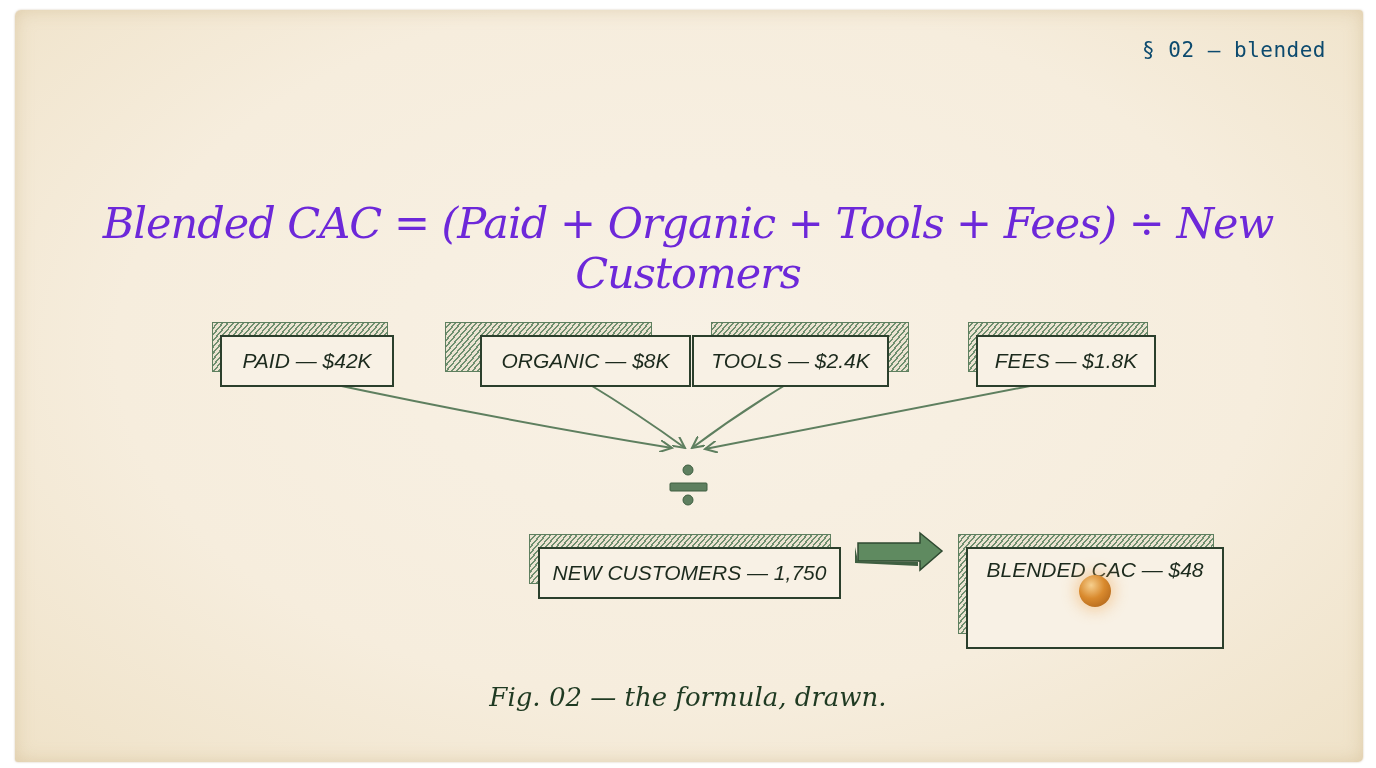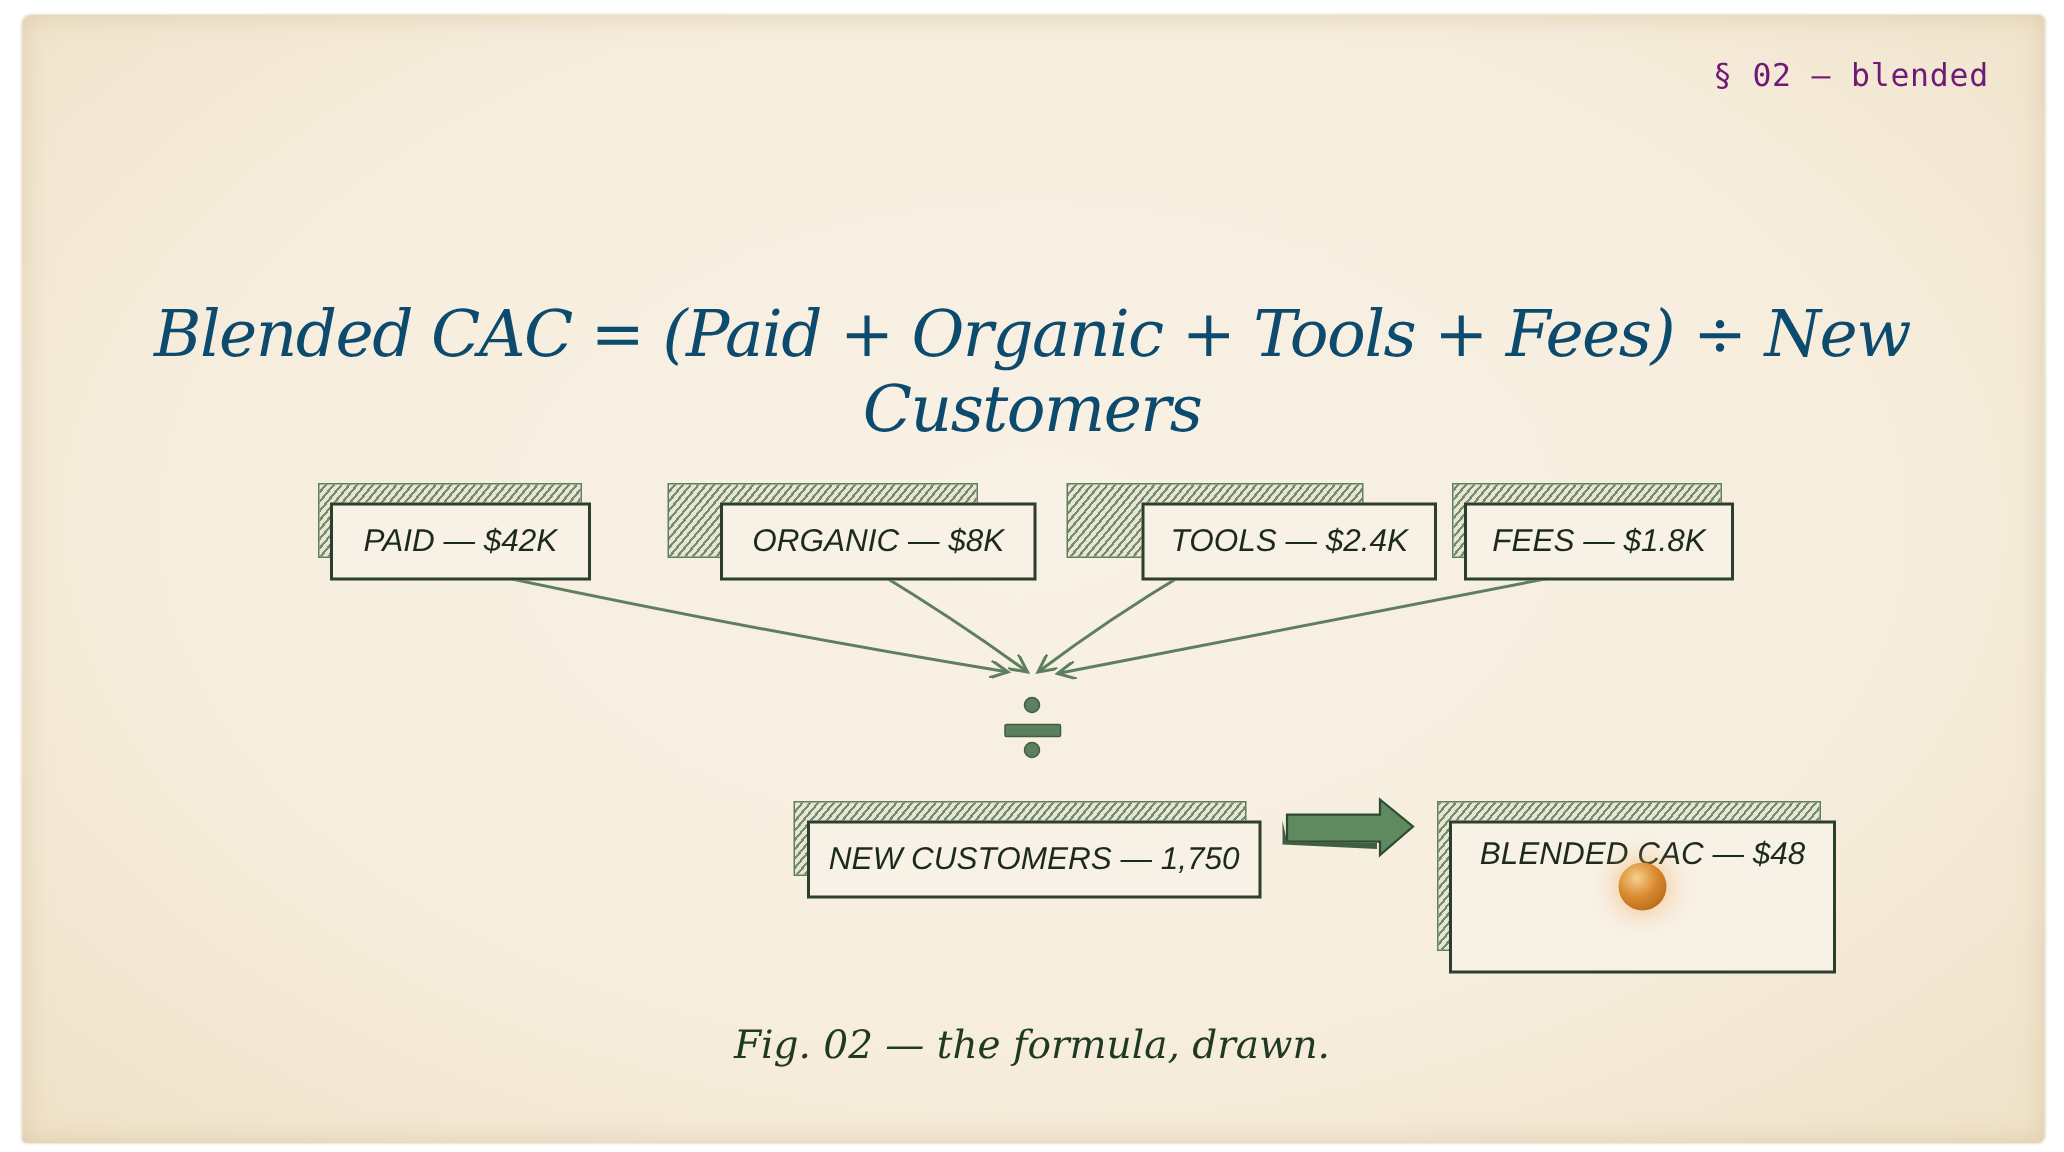--- a/index.html
+++ b/index.html
@@ -9,27 +9,27 @@
     position: relative;
   }
   .paper {
     position: absolute; left: 15px; top: 10px; width: 1348px; height: 752px;
     background: radial-gradient(ellipse at 50% 45%, #f8f1e5 0%, #f6eddd 60%, #efe2c8 100%);
     border-radius: 6px 4px 5px 3px;
     box-shadow: inset 0 0 18px rgba(190,160,110,0.35), 0 0 2px rgba(160,130,90,0.5);
   }
   .section-tag {
     position: absolute; right: 50px; top: 38px;
-    font-family: "DejaVu Sans Mono", monospace; font-size: 21px; color: #701a75;
+    font-family: "DejaVu Sans Mono", monospace; font-size: 21px; color: #0c4a6e;
     letter-spacing: 0.5px;
   }
   .formula {
     position: absolute; left: 0; width: 1376px; top: 198px; text-align: center;
     font-family: "DejaVu Serif", serif; font-style: italic; font-size: 43px;
-    color: #0c4a6e; letter-spacing: -1px;
+    color: #6d28d9; letter-spacing: -1px;
   }
   .box {
     position: absolute; box-sizing: border-box;
     border: 2px solid #2b3f2c;
     background: #f8f1e5;
     font-family: "Liberation Sans", sans-serif; font-style: italic;
     font-size: 21px; color: #1c2a1d;
     display: flex; align-items: center; justify-content: center;
     white-space: nowrap;
     margin-top: 23px;
@@ -86,21 +86,21 @@
 <div class="box" style="left:220px;top:312px;width:174px;height:52px">
   <span>PAID — $42K</span>
 </div>
 
 <div class="shadow" style="left:445px;top:322px;width:205px;height:48px"></div>
 <div class="box" style="left:480px;top:312px;width:211px;height:52px">
   <span>ORGANIC — $8K</span>
 </div>
 
 <div class="shadow" style="left:711px;top:322px;width:196px;height:48px"></div>
-<div class="box" style="left:761px;top:312px;width:197px;height:52px">
+<div class="box" style="left:692px;top:312px;width:197px;height:52px">
   <span>TOOLS — $2.4K</span>
 </div>
 
 <div class="shadow" style="left:968px;top:322px;width:178px;height:48px"></div>
 <div class="box" style="left:976px;top:312px;width:180px;height:52px">
   <span>FEES — $1.8K</span>
 </div>
 
 <div class="shadow" style="left:529px;top:534px;width:300px;height:48px"></div>
 <div class="box" style="left:538px;top:524px;width:303px;height:52px">

